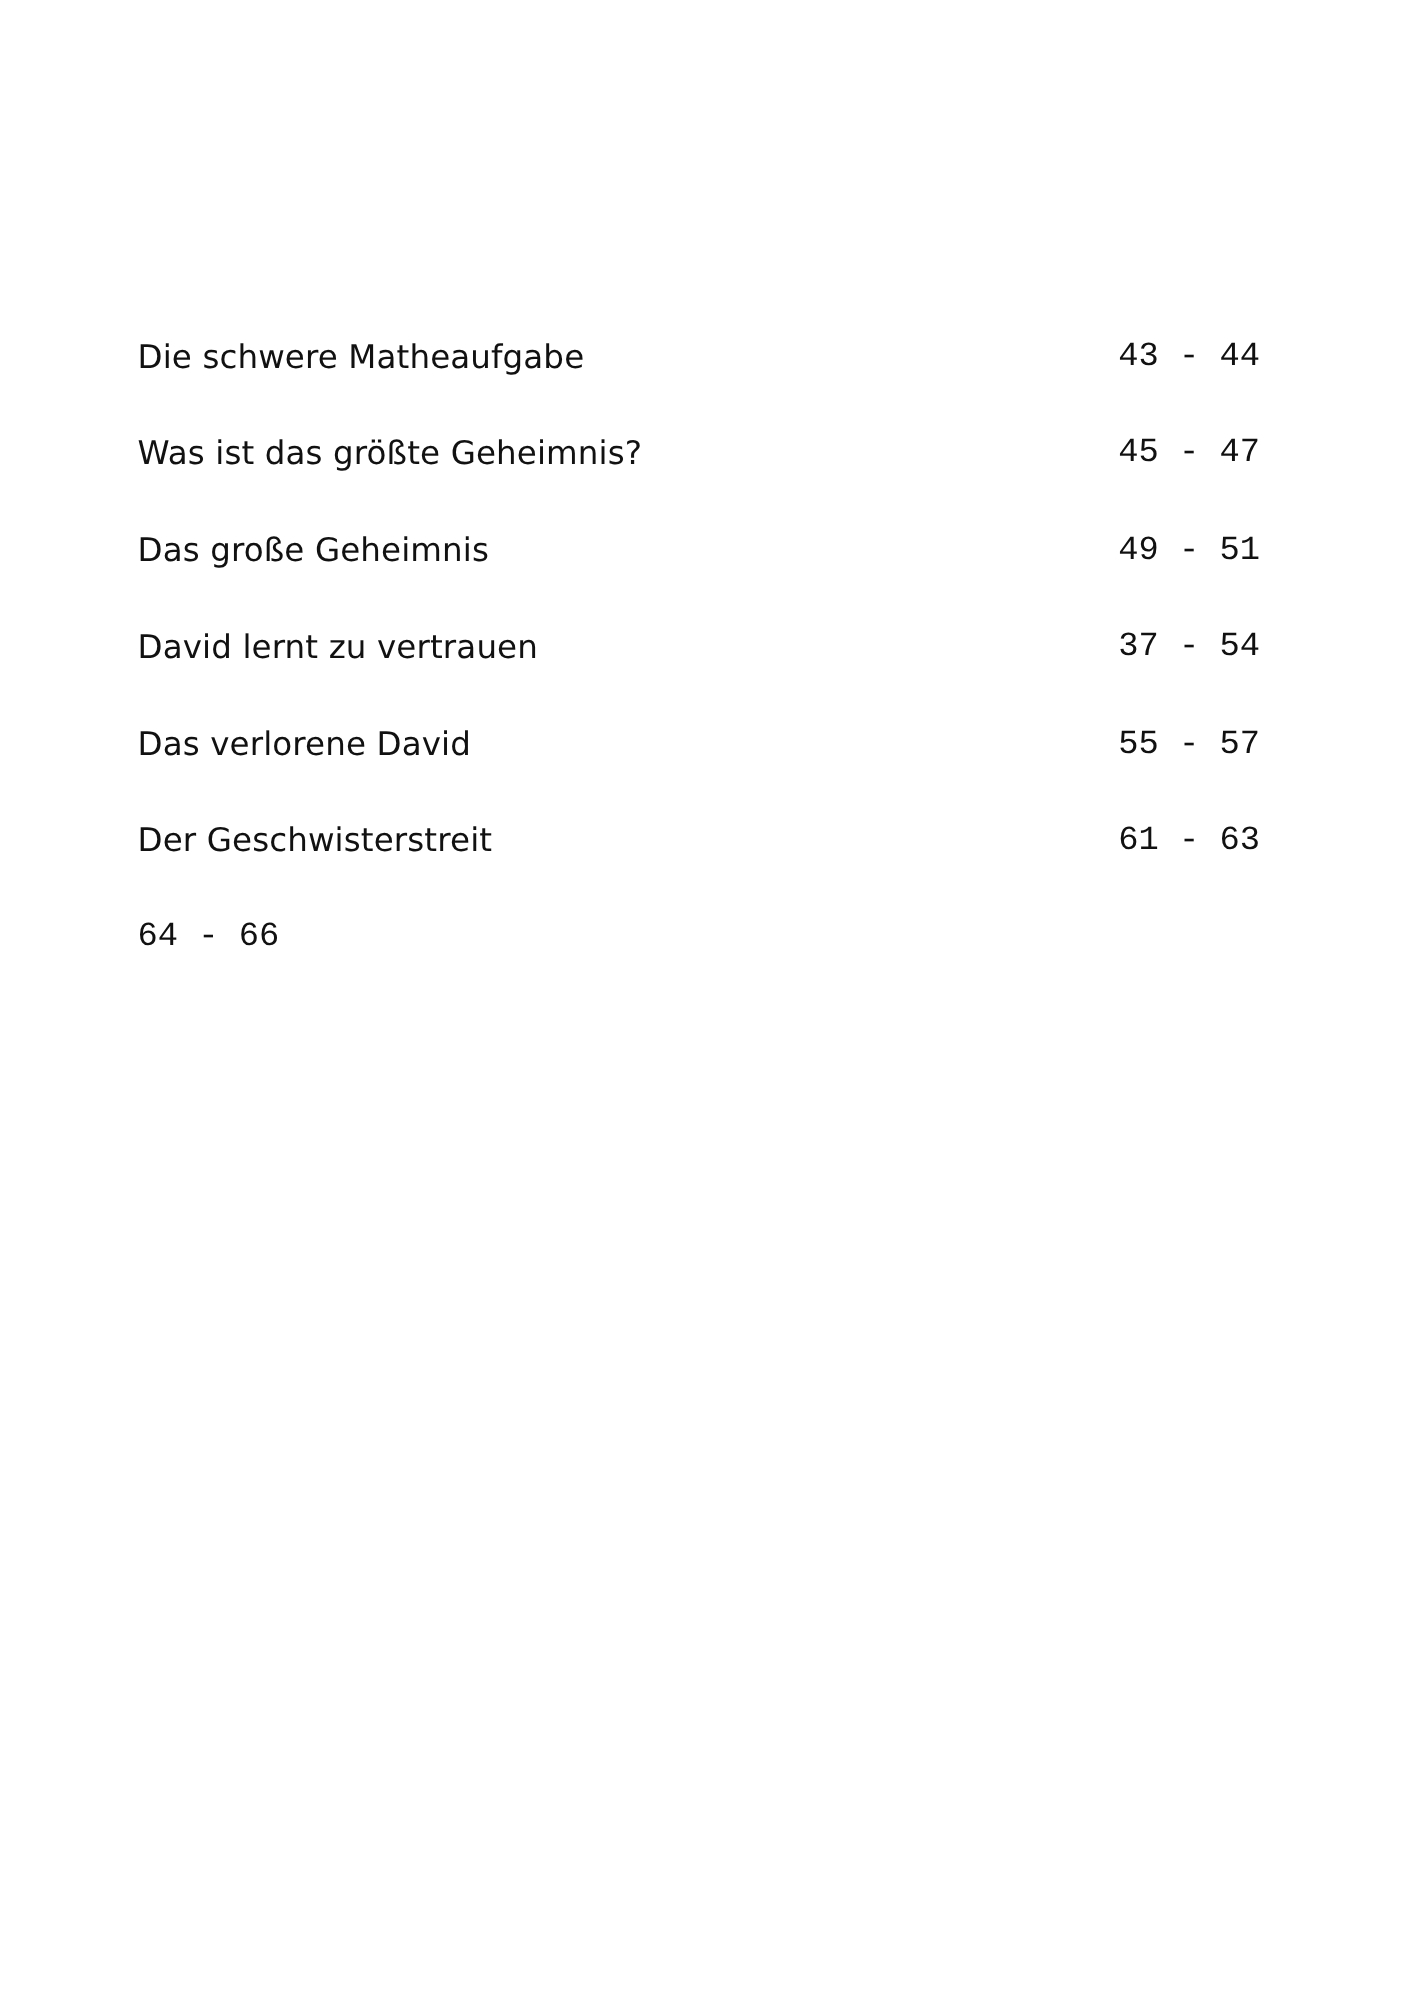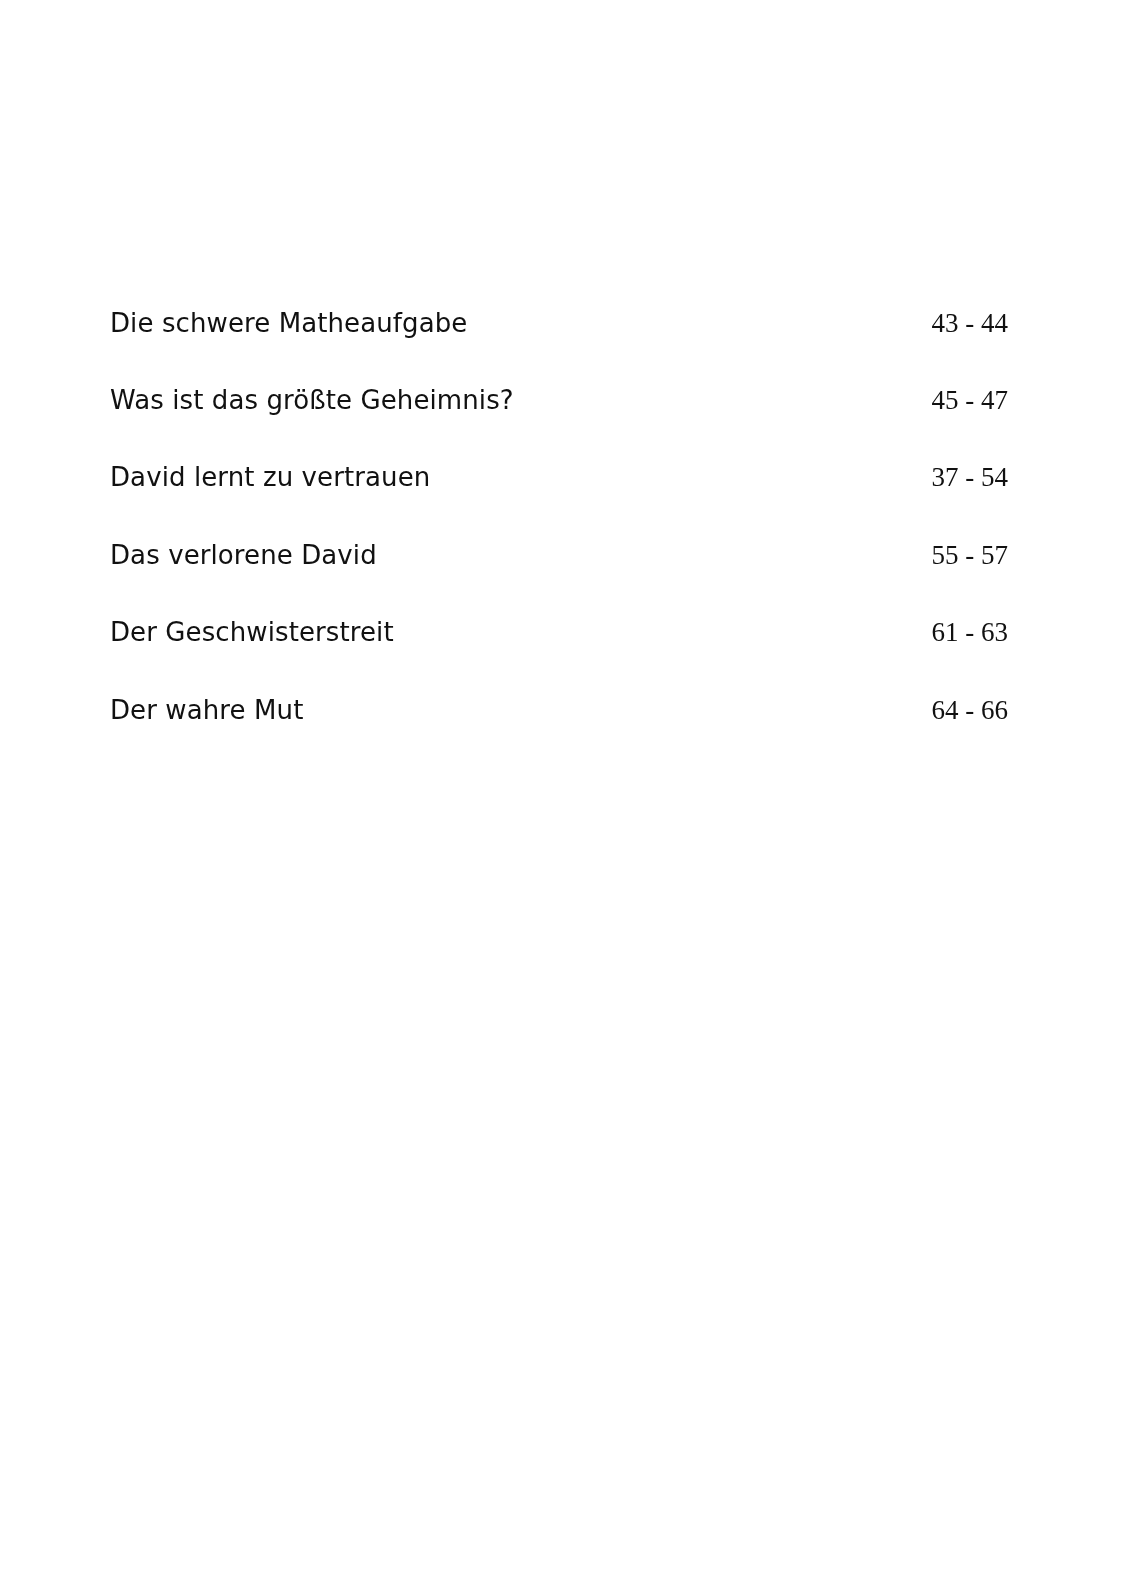--- a/index.html
+++ b/index.html
@@ -23,34 +23,34 @@
     }
     .toc {
       position: absolute;
       left: 110px;
       top: 302px;
       width: 898px;
     }
     .toc-row {
       display: flex;
       justify-content: space-between;
-      align-items: center;
+      align-items: flex-start;
       height: 77.4px;
     }
     .toc-title {
       font-family: "DejaVu Sans", sans-serif;
       font-size: 26px;
       color: #111111;
       letter-spacing: 0.1px;
       line-height: 40px;
       white-space: nowrap;
       margin-top: -36px;
     }
     .toc-pages {
-      font-family: Liberation Serif, serif;
+      font-family: Liberation Mono, monospace;
       font-size: 27px;
       color: #111111;
       line-height: 40px;
       white-space: nowrap;
       text-align: right;
       margin-top: -36px;
     }
   </style>
 </head>
 <body>
@@ -61,37 +61,40 @@
     <div class="toc-row">
       <span class="toc-title">Die schwere Matheaufgabe</span>
       <span class="toc-pages">43 - 44</span>
     </div>
 
     <div class="toc-row">
       <span class="toc-title">Was ist das größte Geheimnis?</span>
       <span class="toc-pages">45 - 47</span>
     </div>
 
+    <div class="toc-row">
+      <span class="toc-title">Das große Geheimnis</span>
+      <span class="toc-pages">49 - 51</span>
+    </div>
 
     <div class="toc-row">
       <span class="toc-title">David lernt zu vertrauen</span>
       <span class="toc-pages">37 - 54</span>
     </div>
 
     <div class="toc-row">
       <span class="toc-title">Das verlorene David</span>
       <span class="toc-pages">55 - 57</span>
     </div>
 
 
     <div class="toc-row">
       <span class="toc-title">Der Geschwisterstreit</span>
       <span class="toc-pages">61 - 63</span>
     </div>
 
     <div class="toc-row">
-      <span class="toc-title">Der wahre Mut</span>
       <span class="toc-pages">64 - 66</span>
     </div>
 
 
   </div>
 </div>
 
 </body></html>

